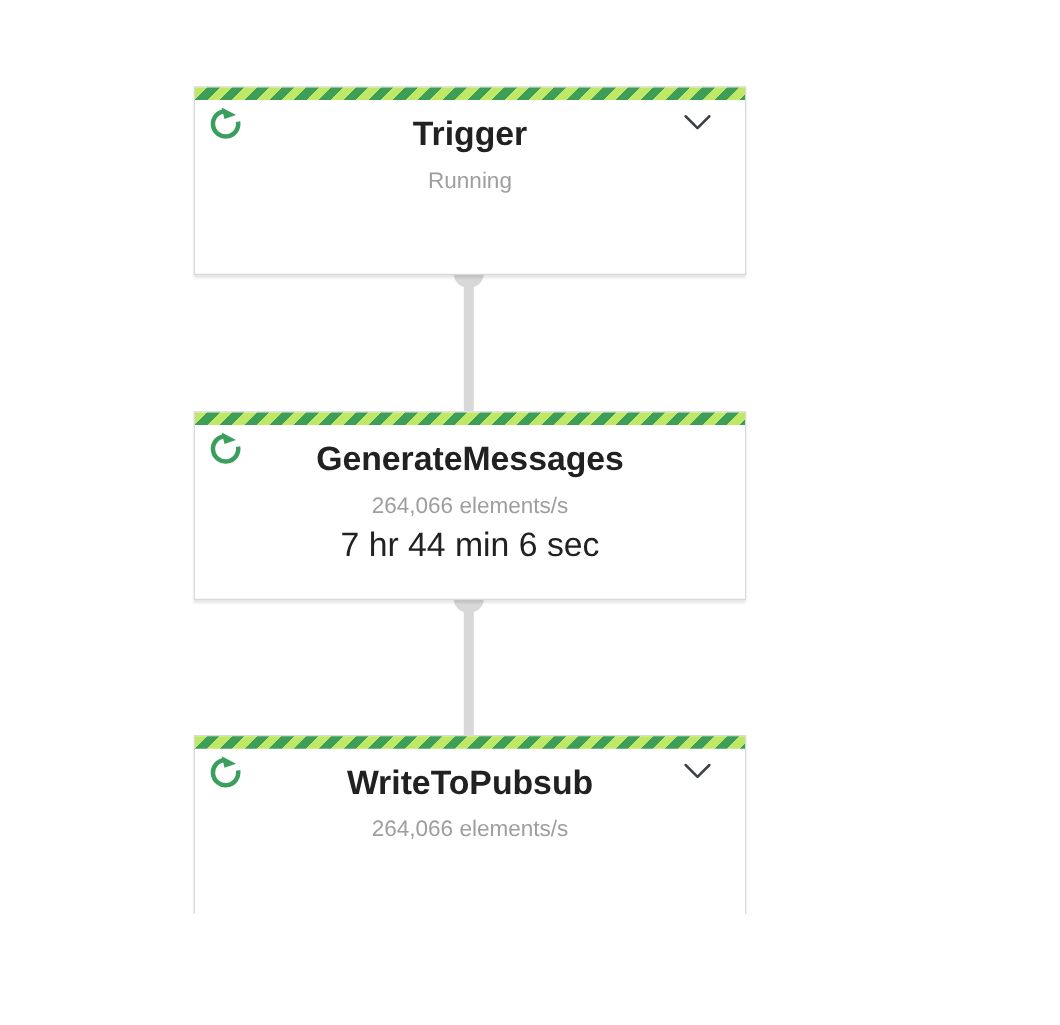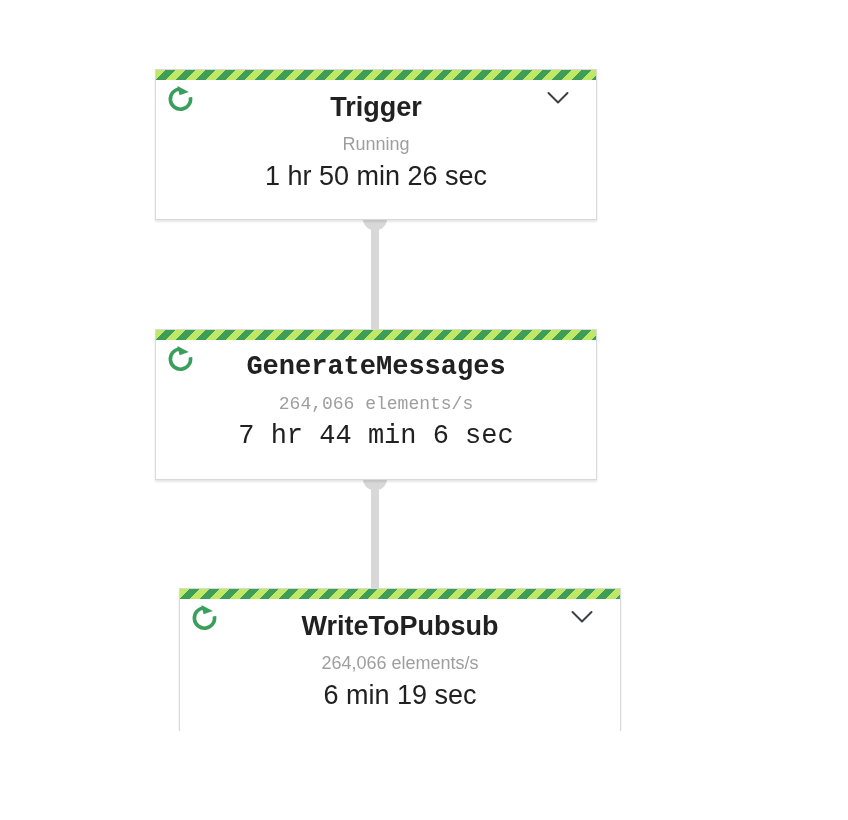--- a/index.html
+++ b/index.html
@@ -37,22 +37,22 @@
   #edge-2-cap{top:479px;}
 
   
   .card{
     position:absolute;left:155px;width:442px;height:151px;z-index:1;
     background:#ffffff;border:1px solid var(--card-border,#d9d9d9);
     box-sizing:border-box;box-shadow:0 2px 2px rgba(0,0,0,0.10);
     cursor:pointer;
   }
   #card-trigger{top:69px;}
-  #card-generate{top:329px;font-family:Liberation Mono, monospace;}
-  #card-write{top:588px;margin-left:24px;}
+  #card-generate{top:329px;}
+  #card-write{top:588px;}
 
   .stripe{
     position:absolute;top:0;left:0;right:0;height:10px;
     background:repeating-linear-gradient(135deg,
       var(--stripe-light-green,#bfe866) 0 7px,
       var(--stripe-dark-green,#3e9e57) 7px 14px);
   }
   .run-icon{position:absolute;left:11px;top:15px;width:27px;height:27px;}
   .chevron{position:absolute;right:26px;top:15px;width:24px;height:24px;}
 
@@ -73,21 +73,20 @@
   <div id="edge-2-bar" class="edge-bar"></div>
 
   <div id="card-trigger" class="card">
     <div class="stripe"></div>
     <svg class="run-icon" viewBox="0 0 24 24">
       <path d="M 20.86 10.94 A 9 9 0 1 1 11.53 3.51" fill="none" stroke="var(--icon-green,#3a9f5c)" stroke-width="3.2"></path>
       <path d="M9.2 0.8 L19.4 6.2 L11.2 9.0 Z" fill="var(--icon-green,#3a9f5c)"></path>
     </svg>
     <div class="line title">Trigger</div>
     <div class="line metric">Running</div>
-    <div class="line duration">1 hr 50 min 26 sec</div>
     <svg class="chevron" viewBox="0 0 24 24">
       <path d="M2.5 8 L12 17.5 L21.5 8" fill="none" stroke="var(--chevron-gray,#3c4043)" stroke-width="2" stroke-linecap="round" stroke-linejoin="round"></path>
     </svg>
   </div>
 
   <div id="card-generate" class="card">
     <div class="stripe"></div>
     <svg class="run-icon" viewBox="0 0 24 24">
       <path d="M 20.86 10.94 A 9 9 0 1 1 11.53 3.51" fill="none" stroke="var(--icon-green,#3a9f5c)" stroke-width="3.2"></path>
       <path d="M9.2 0.8 L19.4 6.2 L11.2 9.0 Z" fill="var(--icon-green,#3a9f5c)"></path>
@@ -98,19 +97,18 @@
   </div>
 
   <div id="card-write" class="card">
     <div class="stripe"></div>
     <svg class="run-icon" viewBox="0 0 24 24">
       <path d="M 20.86 10.94 A 9 9 0 1 1 11.53 3.51" fill="none" stroke="var(--icon-green,#3a9f5c)" stroke-width="3.2"></path>
       <path d="M9.2 0.8 L19.4 6.2 L11.2 9.0 Z" fill="var(--icon-green,#3a9f5c)"></path>
     </svg>
     <div class="line title">WriteToPubsub</div>
     <div class="line metric">264,066 elements/s</div>
-    <div class="line duration">6 min 19 sec</div>
     <svg class="chevron" viewBox="0 0 24 24">
       <path d="M2.5 8 L12 17.5 L21.5 8" fill="none" stroke="var(--chevron-gray,#3c4043)" stroke-width="2" stroke-linecap="round" stroke-linejoin="round"></path>
     </svg>
   </div>
 
 </div>
 
 </body></html>

